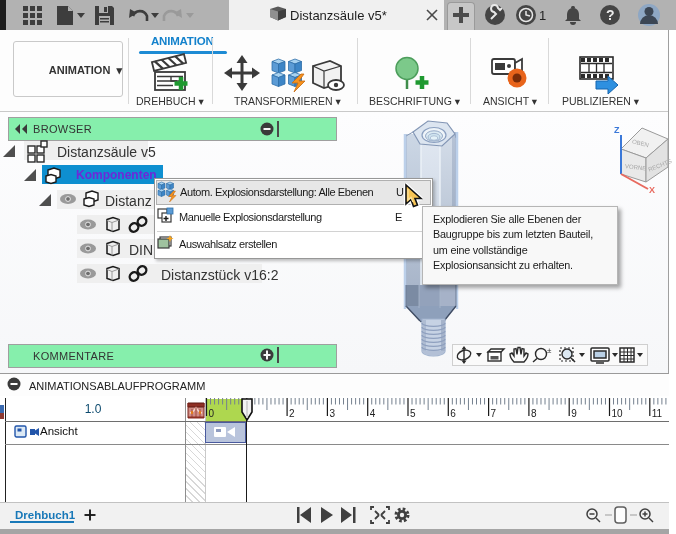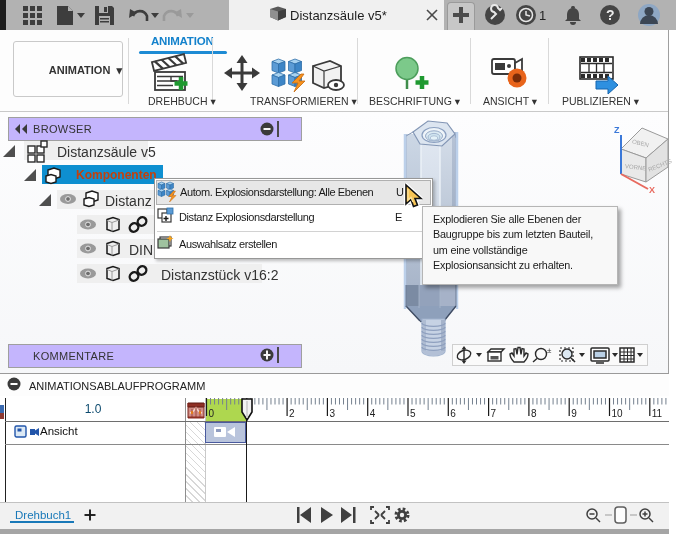--- a/index.html
+++ b/index.html
@@ -15,21 +15,21 @@
   
   #ribbon{left:0;top:30px;width:676px;height:82px;background:#fdfdfd;border-bottom:1px solid #c9c9c9;box-sizing:border-box;}
   #animtab{left:151px;top:35px;width:120px;font-size:11.5px;font-weight:bold;letter-spacing:-0.2px;color:#1482cc;}
   #animunderline{left:139px;top:51px;width:88px;height:3px;background:#1d8bd4;border-radius:2px;}
   #wsbtn{left:13px;top:41px;width:110px;height:56px;border:1px solid #c9c9c9;border-radius:3px;background:#fdfdfd;box-sizing:border-box;}
   #wsbtn span{position:absolute;left:0;top:22px;width:108px;text-align:right;font-size:11px;font-weight:bold;color:#333;}
   .glabel{top:95px;font-size:10.5px;color:#333;white-space:nowrap;}
   .gsep{top:38px;width:1px;height:66px;background:#d9d9d9;}
   
   #viewport{left:0;top:112px;width:669px;height:261px;background:linear-gradient(#fdfdfe,#f6f7f9);}
-  .panelhead{width:294px;height:24px;border:1px solid #9f9f9f;background:#c4b5fd;box-sizing:border-box;}
+  .panelhead{width:329px;height:24px;border:1px solid #9f9f9f;background:#86efac;box-sizing:border-box;}
   .panelhead .t{position:absolute;left:22px;top:5px;font-size:11px;color:#333;letter-spacing:0.3px;}
   
   .trow{position:absolute;height:19px;background:#efefef;}
   .ttext{position:absolute;top:3px;font-size:14px;color:#333;white-space:nowrap;}
   
   #cmenu{left:154px;top:178px;width:279px;height:81px;background:#fff;border:1px solid #979797;box-sizing:border-box;box-shadow:2px 2px 3px rgba(0,0,0,0.25);}
   .mitem{position:absolute;left:1px;width:275px;height:25px;font-size:11px;letter-spacing:-0.4px;color:#1a1a1a;padding-left:48px;}
   .mitem .mt{position:absolute;left:23px;top:5px;white-space:nowrap;}
   .mitem .ms{position:absolute;left:239px;top:5px;}
   
@@ -37,21 +37,21 @@
   
   #tlhead{left:0;top:373px;width:669px;height:24px;background:#fdfdfd;border-top:1px solid #9a9a9a;border-bottom:1.5px solid #4a4a4a;box-sizing:border-box;}
   #tlhead .t{position:absolute;left:29px;top:6px;font-size:11px;color:#222;}
   #tlbody{left:0;top:396px;width:669px;height:106px;background:#fff;}
   .hline{position:absolute;background:#a9a9a9;height:1px;}
   .vline{position:absolute;background:#a9a9a9;width:1px;}
   #hatch{left:186px;top:422px;width:19px;height:80px;background:repeating-linear-gradient(45deg,#ffffff 0px,#ffffff 4px,#d8d8d8 4px,#d8d8d8 5px);}
   #greenbar{left:205px;top:399px;width:41px;height:22px;background:#aed74f;}
   #bottombar{left:0;top:502px;width:669px;height:27px;background:#f1f1f1;border-top:1px solid #c2c2c2;box-sizing:border-box;}
   #bottomstrip{left:0;top:529px;width:669px;height:5px;background:#a5a5a5;}
-  #drehbuch{left:15px;top:509px;font-size:11.5px;color:#1878b8;}
+  #drehbuch{left:15px;top:509px;font-size:11.5px;color:#1878b8;font-weight:bold;}
   #drehline{left:10px;top:521px;width:64px;height:2px;background:#1878b8;}
   #rightedge{left:668px;top:30px;width:1px;height:504px;background:#9f9f9f;}
   #rightwhite{left:669px;top:30px;width:7px;height:504px;background:#ffffff;}
 </style>
 </head>
 <body>
 <div id="app">
 
   <div class="abs" id="titlebar"></div>
   <div class="abs" id="tb-black"></div>
@@ -135,22 +135,22 @@
   <div class="abs" id="animtab">ANIMATION</div>
   <div class="abs" id="animunderline"></div>
   <div class="abs" id="wsbtn">
       <span>ANIMATION&nbsp;&nbsp;▾</span>
     </div>
   <div class="abs gsep" style="left:128px"></div>
   <div class="abs gsep" style="left:212px"></div>
   <div class="abs gsep" style="left:357px"></div>
   <div class="abs gsep" style="left:470px"></div>
   <div class="abs gsep" style="left:548px"></div>
-  <div class="abs glabel" style="left:148px">DREHBUCH ▾</div>
-  <div class="abs glabel" style="left:250px">TRANSFORMIEREN ▾</div>
+  <div class="abs glabel" style="left:136px">DREHBUCH ▾</div>
+  <div class="abs glabel" style="left:234px">TRANSFORMIEREN ▾</div>
   <div class="abs glabel" style="left:369px">BESCHRIFTUNG ▾</div>
   <div class="abs glabel" style="left:483px">ANSICHT ▾</div>
   <div class="abs glabel" style="left:562px">PUBLIZIEREN ▾</div>
   <svg class="abs" width="676" height="82" style="left:0;top:30px">
 
     <g>
       <g transform="rotate(-14 157 36)">
         <rect x="153" y="31" width="33" height="9" fill="#fff" stroke="#3a3a3a" stroke-width="1.8"></rect>
         <path d="M156 31 l6 9 M163 31 l6 9 M170 31 l6 9 M177 31 l6 9" stroke="#3a3a3a" stroke-width="2.2"></path>
       </g>
@@ -322,21 +322,21 @@
     <rect x="269" y="4" width="2" height="16" fill="#4a4a4a"></rect>
   </svg>
 
   <div class="abs trow" style="left:24px;top:141px;width:124px"></div>
   <div class="abs trow" style="left:42px;top:165px;width:121px;background:#0e8fd0"></div>
   <div class="abs trow" style="left:57px;top:190px;width:97px"></div>
   <div class="abs trow" style="left:77px;top:215px;width:77px"></div>
   <div class="abs trow" style="left:77px;top:239px;width:77px"></div>
   <div class="abs trow" style="left:77px;top:264px;width:185px"></div>
   <div class="abs ttext" style="left:57px;top:144px">Distanzsäule v5</div>
-  <div class="abs ttext" style="left:76px;top:168px;color:#c2410c;font-weight:bold;font-size:12px">Komponenten</div>
+  <div class="abs ttext" style="left:76px;top:168px;color:#6d28d9;font-weight:bold;font-size:12px">Komponenten</div>
   <div class="abs ttext" style="left:105px;top:193px">Distanz</div>
   <div class="abs ttext" style="left:129px;top:242px">DIN</div>
   <div class="abs ttext" style="left:161px;top:267px">Distanzstück v16:2</div>
   <svg class="abs" width="290" height="180" style="left:0;top:140px" id="treesvg">
 
     <path d="M15 5 L15 17 L3 17 Z" fill="#4f4f4f"></path>
     <path d="M36 29 L36 41 L24 41 Z" fill="#4f4f4f"></path>
     <path d="M51 54 L51 66 L39 66 Z" fill="#4f4f4f"></path>
 
     <g transform="translate(28,3)">
@@ -436,21 +436,21 @@
     </g>
     <path d="M185 9 l6 0 l-3 4 z" fill="#2a2a2a"></path>
   </svg>
 
   <div class="abs" id="cmenu">
     <div class="mitem" style="top:1px;background:#e7e7e7;border:1px solid #b0b0b0;width:275px;box-sizing:border-box;height:25px">
       <span class="mt">Autom. Explosionsdarstellung: Alle Ebenen</span>
         <span class="ms">U</span>
     </div>
     <div class="mitem" style="top:27px">
-        <span class="mt">Distanz Explosionsdarstellung</span>
+        <span class="mt">Manuelle Explosionsdarstellung</span>
         <span class="ms">E</span>
       </div>
     <div style="position:absolute;left:2px;top:52px;width:273px;height:1px;background:#d2d2d2"></div>
     <div class="mitem" style="top:54px">
         <span class="mt">Auswahlsatz erstellen</span>
       </div>
   </div>
   <svg class="abs" width="24" height="81" style="left:154px;top:178px">
 
     <g transform="translate(4,4)">

